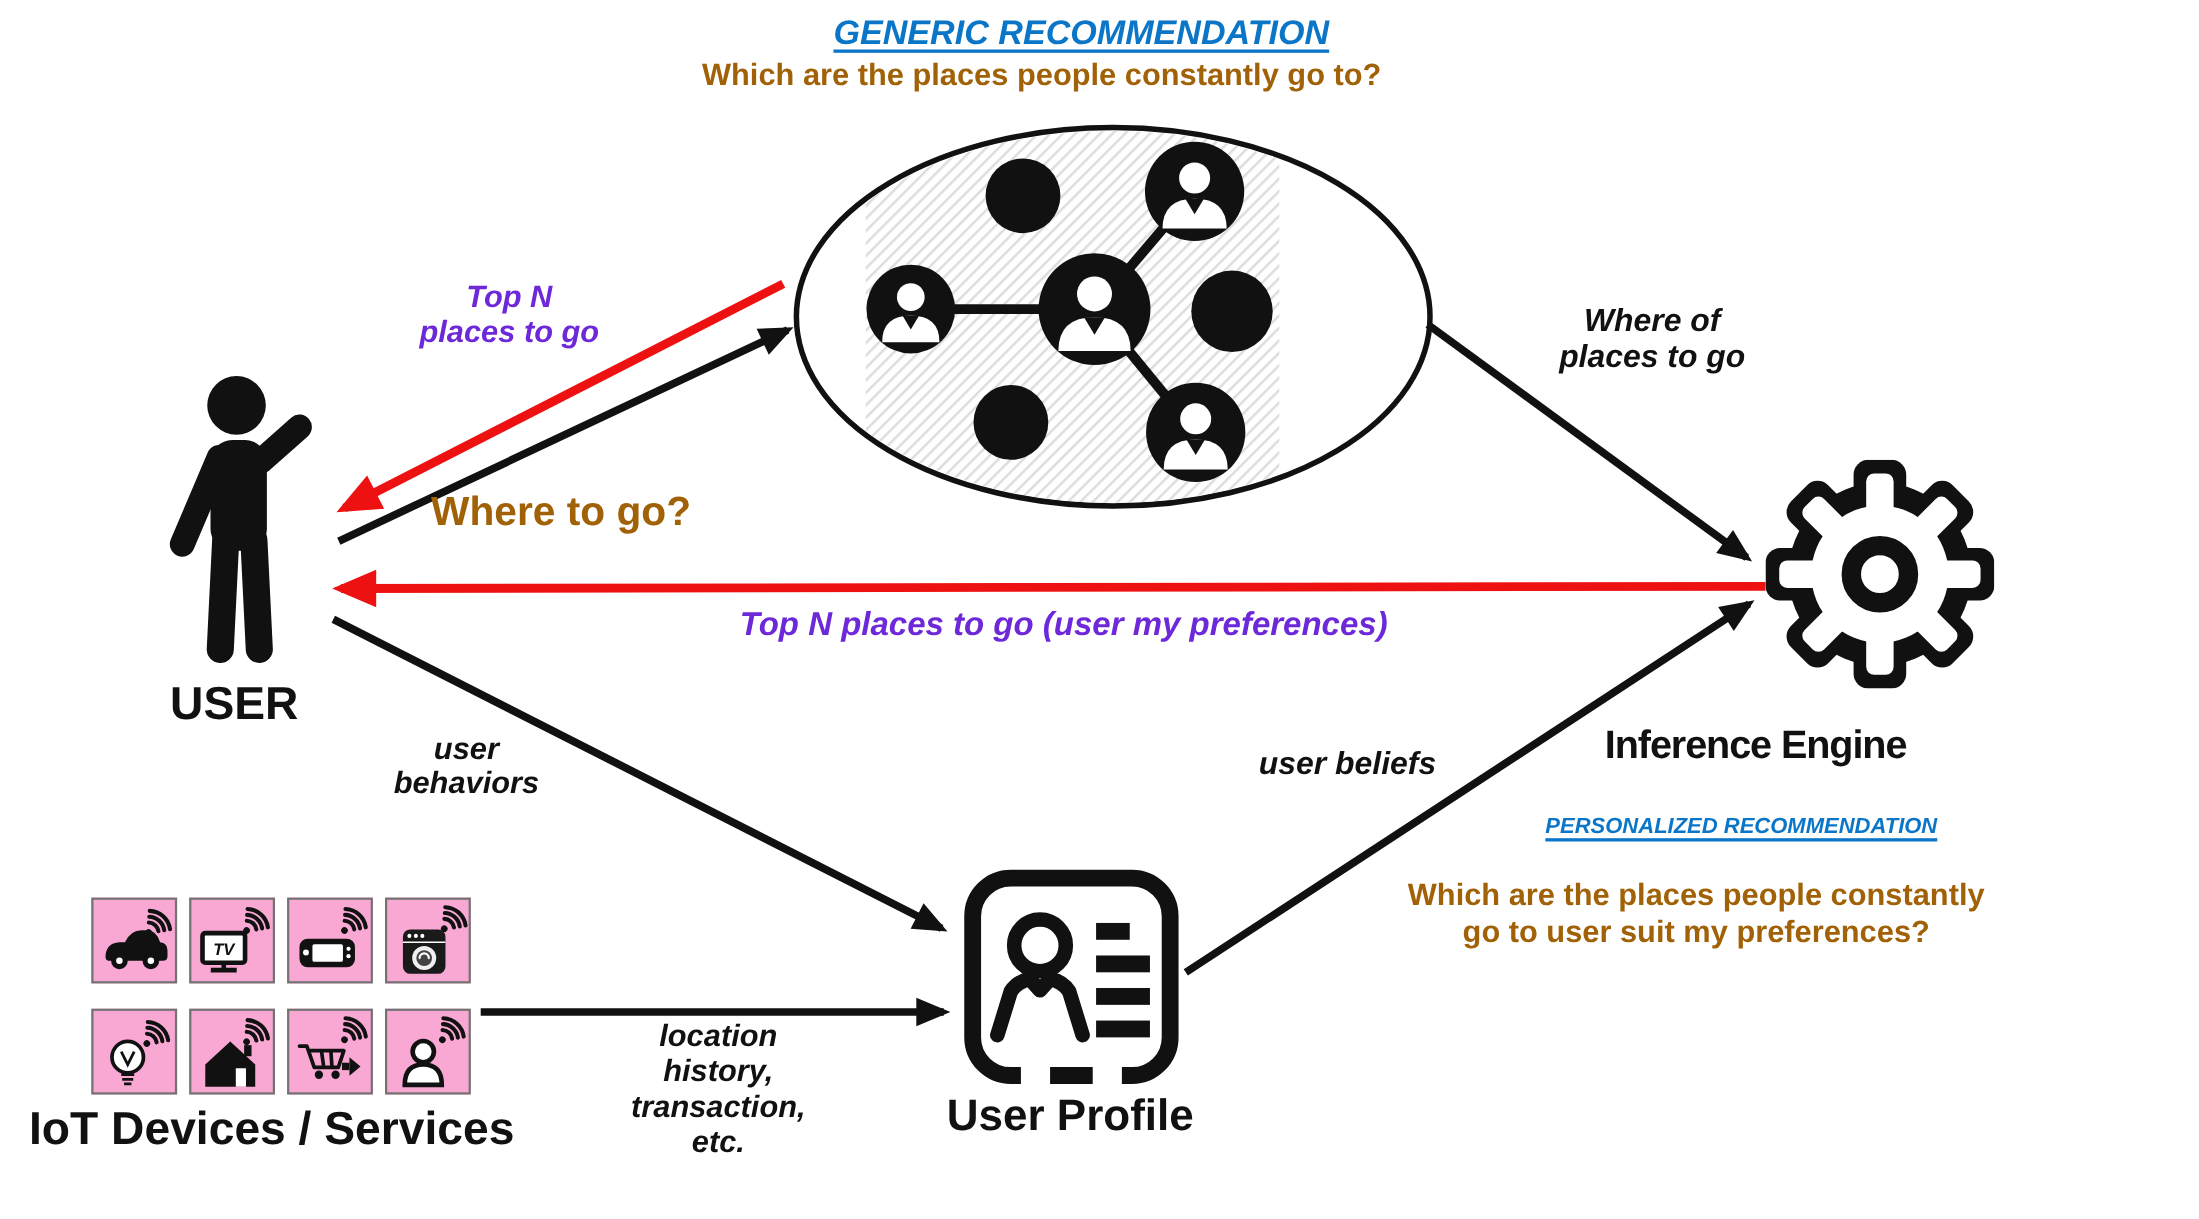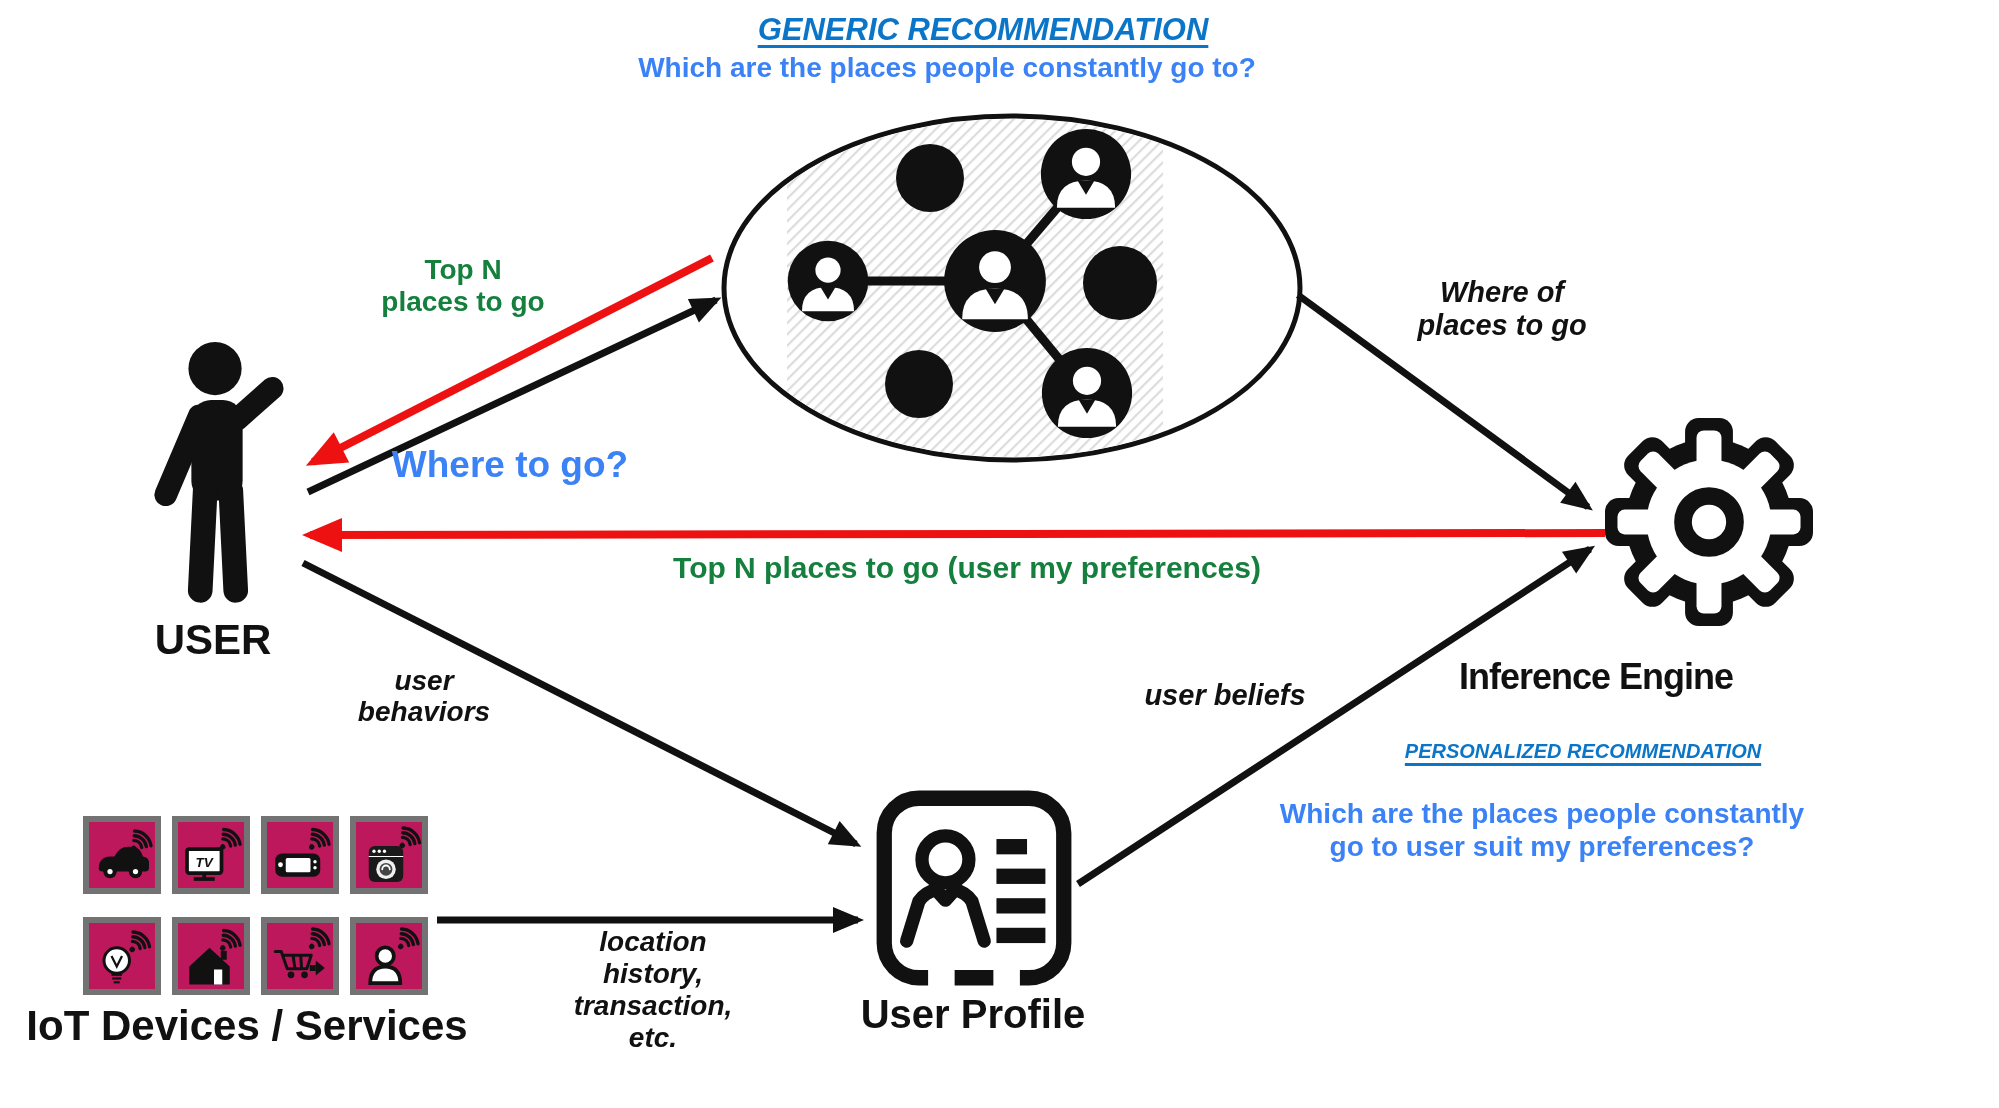--- a/index.html
+++ b/index.html
@@ -1,27 +1,27 @@
 <!DOCTYPE html>
 <html><head>
 <meta charset="utf-8">
 <style>
   html,body{margin:0;padding:0;background:#fff;}
   .stage{position:relative;width:1999px;height:1108px;background:#fff;overflow:hidden;
          font-family:"Liberation Sans","DejaVu Sans",sans-serif;}
   .layer{position:absolute;left:0;top:0;}
   .lbl{position:absolute;transform:translateX(-50%);text-align:center;white-space:nowrap;font-weight:bold;}
   .blue{color:#0b76c8;font-style:italic;text-decoration:underline;text-underline-offset:5px;text-decoration-thickness:3px;margin-left:36px;}
-  .purple{color:#3b82f6;}
-  .red{color:#15803d;}
+  .purple{color:#a16207;}
+  .red{color:#6d28d9;font-style:italic;}
   .black-it{color:#111;font-style:italic;}
   .big{color:#111;}
   .iot-grid{position:absolute;left:83px;top:806px;display:grid;
             grid-template-columns:repeat(4,78px);grid-auto-rows:88px;column-gap:11px;row-gap:13px;}
-  .tile{background:#be185d;border:6px solid #737373;box-sizing:border-box;margin-top:10px;}
+  .tile{background:#f9a8d4;border:2px solid #737373;box-sizing:border-box;margin-top:10px;}
   .tile svg{display:block;width:100%;height:100%;}
 </style>
 </head>
 <body>
 
 <div class="stage">
 
   <svg width="0" height="0" style="position:absolute">
     <defs>
       <marker id="mb" markerUnits="userSpaceOnUse" markerWidth="36" markerHeight="32" refX="27" refY="15" orient="auto">

